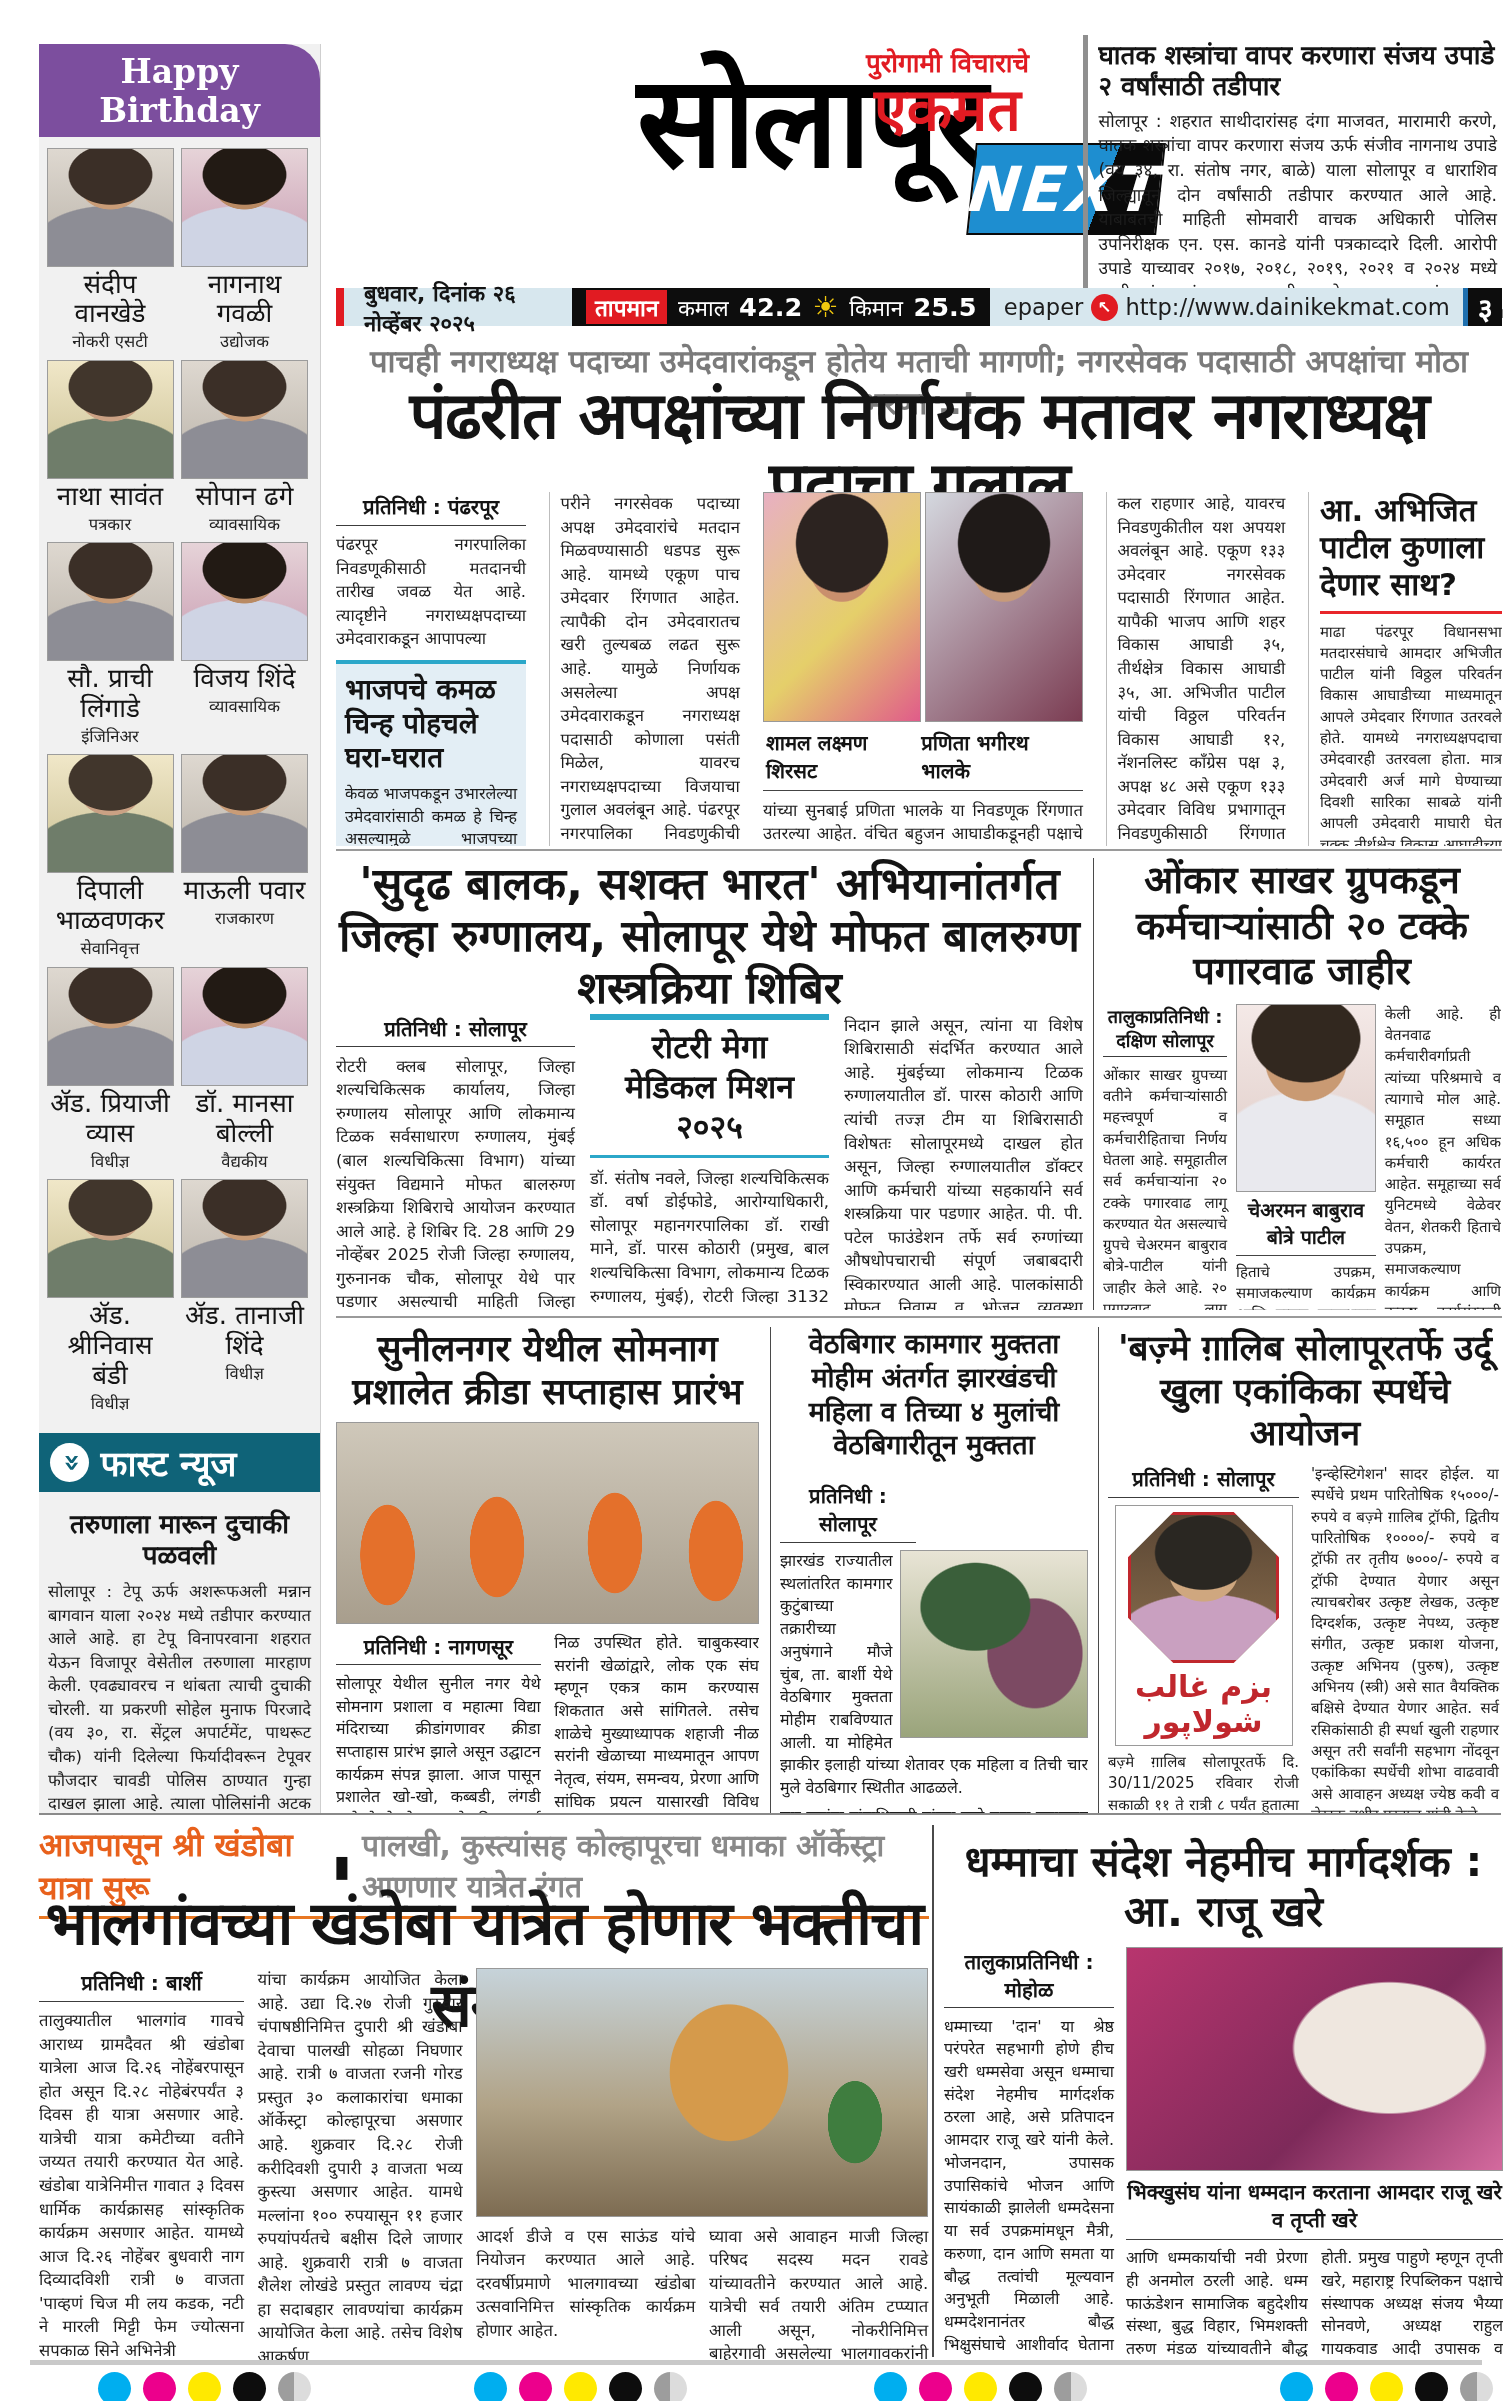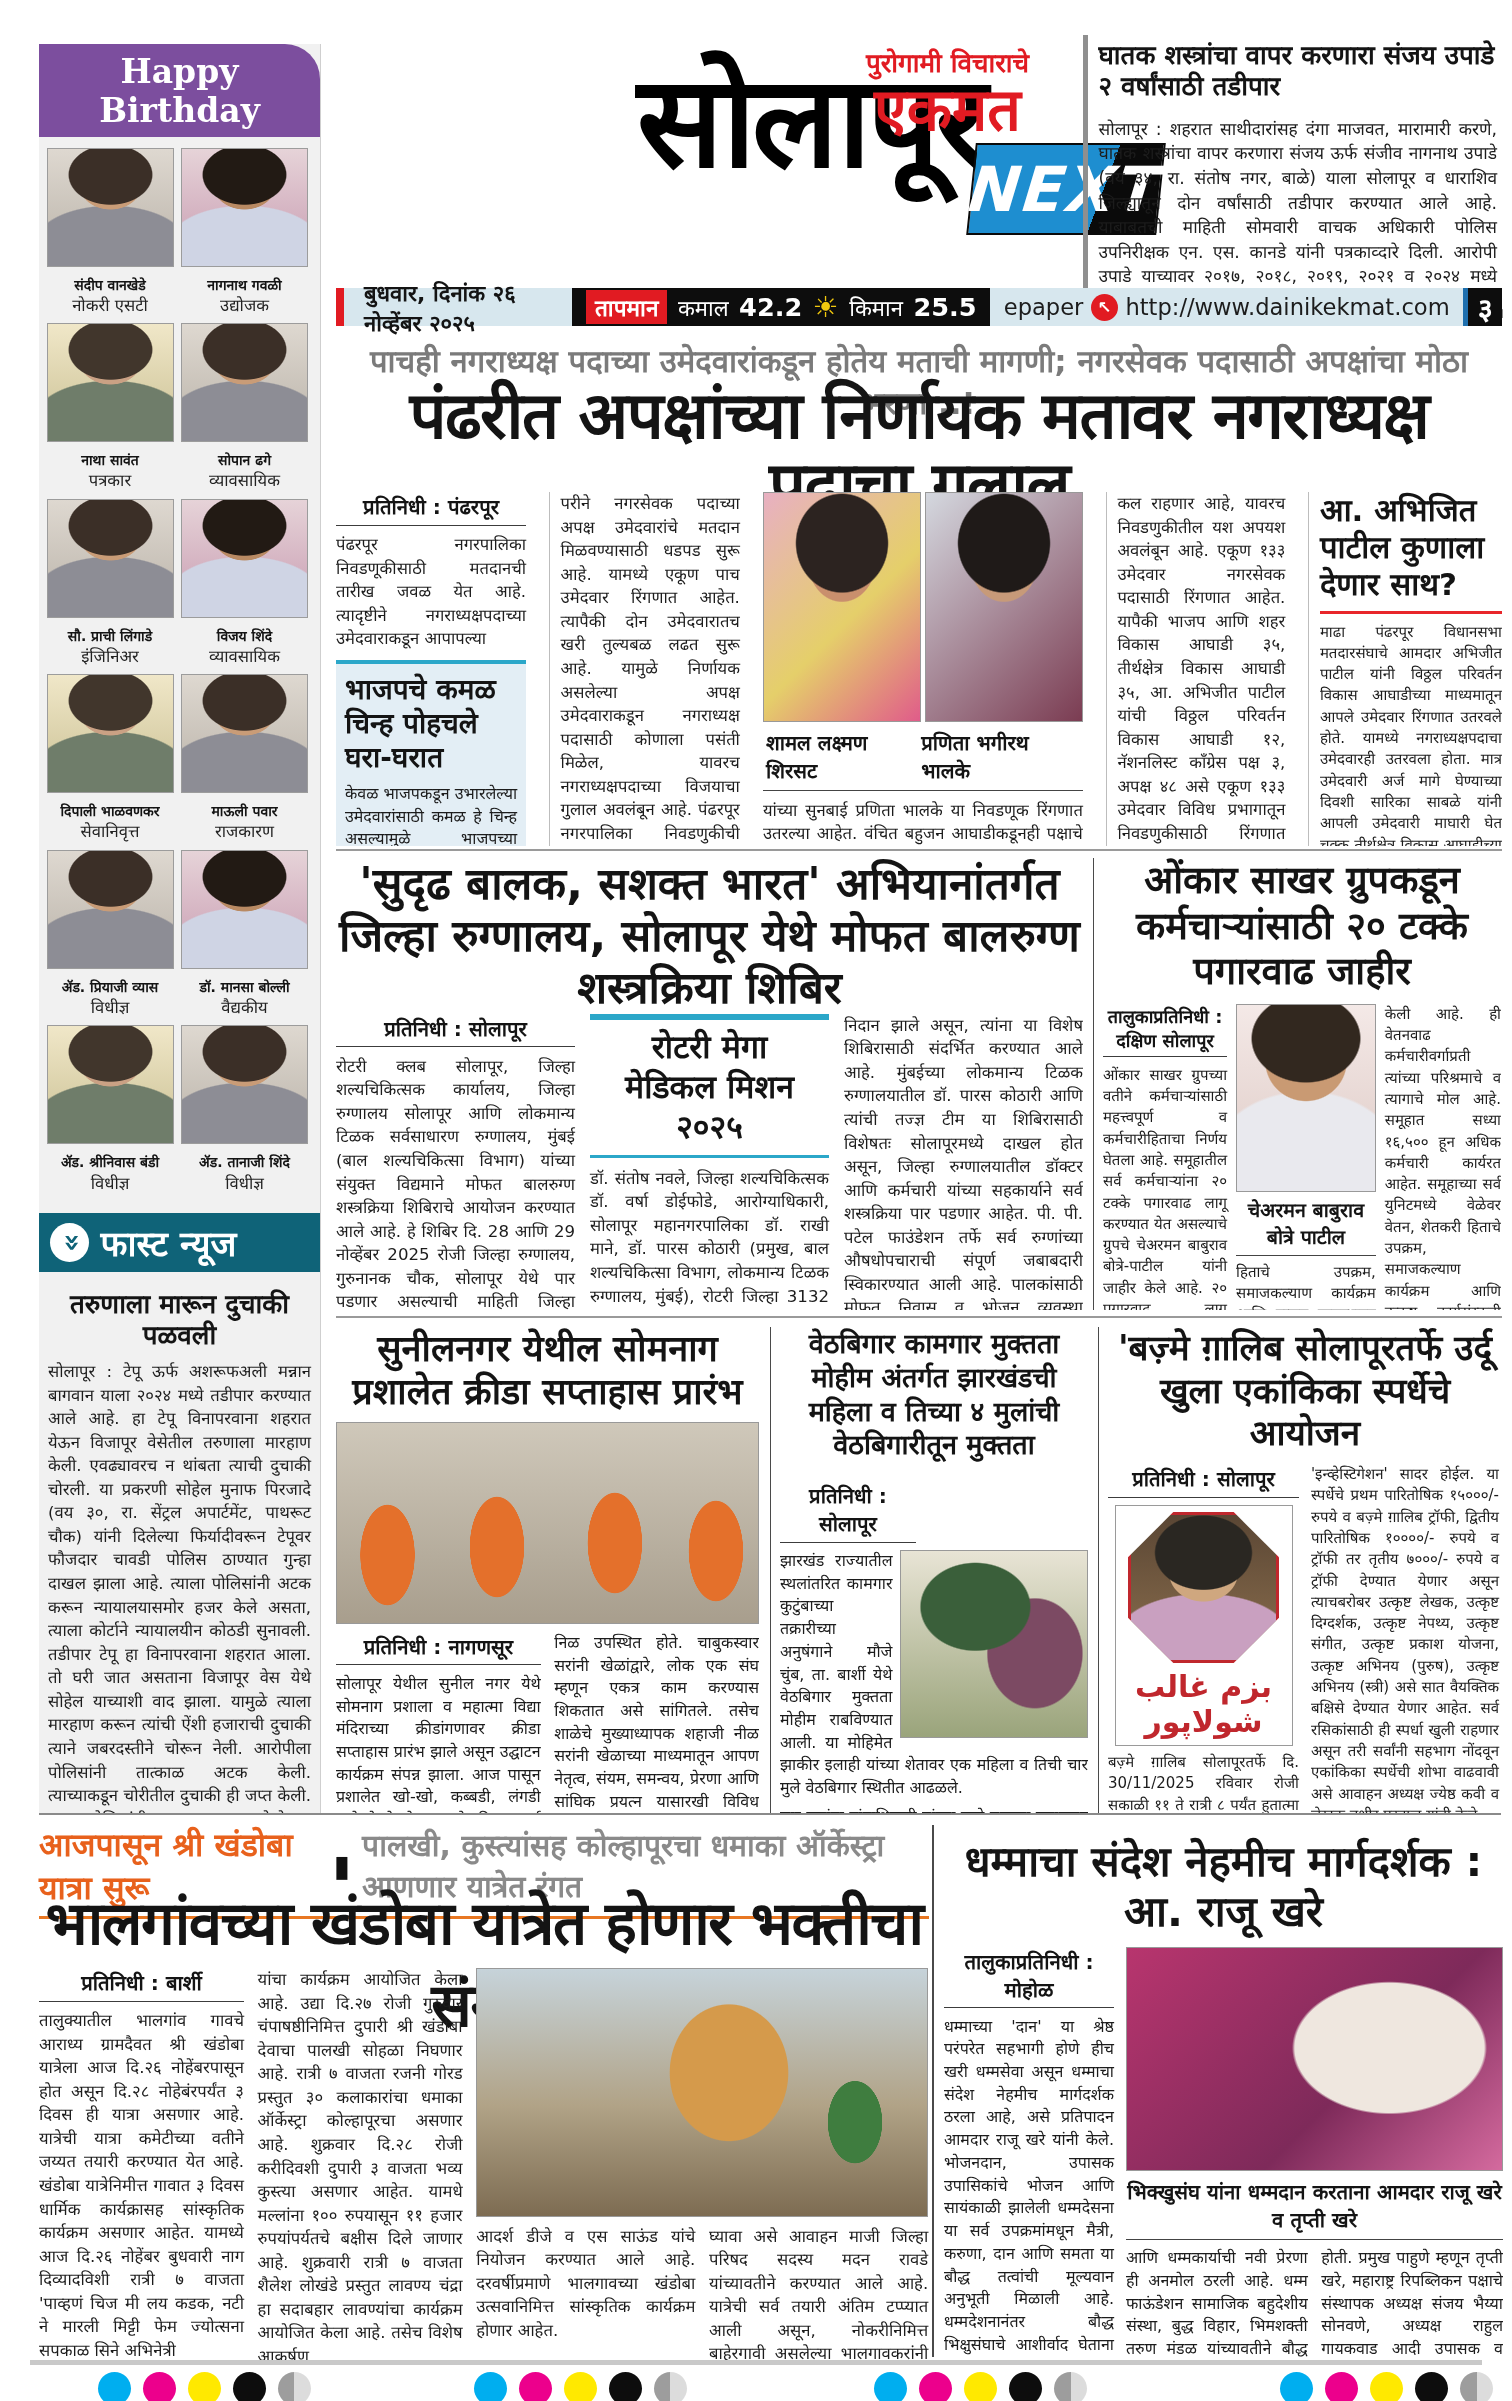--- a/index.html
+++ b/index.html
@@ -26,21 +26,21 @@
   .bd-cell:nth-child(4n+2) .bd-photo{background:
        radial-gradient(34% 26% at 50% 22%,#221a14 97%,transparent),
        radial-gradient(25% 21% at 50% 31%,#b98a63 97%,transparent),
        radial-gradient(62% 34% at 50% 82%,#cfd4e4 97%,transparent),
        linear-gradient(#e6d3d8,#c79ab0)}
   .bd-cell:nth-child(4n+3) .bd-photo{background:
        radial-gradient(34% 26% at 50% 22%,#41362c 97%,transparent),
        radial-gradient(25% 21% at 50% 31%,#caa184 97%,transparent),
        radial-gradient(62% 34% at 50% 82%,#6f7d6a 97%,transparent),
        linear-gradient(#f0e7c8,#c9bf92)}
-  .bd-name{font-weight:700;font-size:14px;margin-top:10px;line-height:1.15}
+  .bd-name{font-weight:400;font-size:26px;margin-top:3px;line-height:1.15}
   .bd-role{font-size:16.6px;color:#222}
   .fn-head{background:#0f6378;color:#fff;display:flex;align-items:center;gap:12px;
            font-weight:700;font-size:35px;padding:6px 10.5px;margin-top:9px}
   .fn-icon{display:inline-flex;align-items:center;justify-content:center;width:39px;height:39px;
            border-radius:50%;background:#fff;color:#0f6378;font-size:29px;font-weight:700;
            transform:rotate(-90deg)}
   .fn-body{padding:9px 9px 0 9px}
   .fn-h{font-weight:700;font-size:26px;text-align:center;line-height:1.2;margin:7.5px 0 9px}
   
   .mast-title{left:637px;top:59px;font-size:127px;line-height:1;font-weight:800;
@@ -50,21 +50,21 @@
   .ekmat .nm{font-weight:800;font-size:59px;line-height:1}
   .next-logo{left:971px;top:143px;width:190px;height:92px;transform:skewX(-6deg);
              background:linear-gradient(105deg,#1e8ed0 68%,#0a0a0a 68%);
              display:flex;align-items:center;justify-content:center;border:2.3px solid #0a0a0a}
   .next-logo span{color:#fff;font-style:italic;font-weight:800;font-size:62px;letter-spacing:2.3px}
   
   .topstory{left:1083px;top:35px;width:420px;height:283px;padding:4.5px 6px 4.5px 10.5px;
             border-left:5.3px solid #8f8f8f;border-bottom:5.3px solid #8f8f8f;overflow:hidden}
   .topstory::after{content:"";position:absolute;right:-6px;bottom:-10.5px;width:15px;height:15px;
             border-radius:50%;background:#8f8f8f}
-  .h-top{font-weight:800;font-size:26px;line-height:1.22;margin-bottom:14px}
+  .h-top{font-weight:800;font-size:26px;line-height:1.22;margin-bottom:6px}
   
   .datebar{left:336px;top:288px;width:1166px;height:38px;background:#d7e7ee;display:flex;
            align-items:stretch;font-size:22px}
   .datebar .red{width:12px;background:#e11b22}
   .datebar .date{display:flex;align-items:center;font-weight:700;padding:0 19.6px}
   .temp-black{background:#0d0d0d;color:#fff;display:flex;align-items:center;gap:10.5px;padding:0 13.6px}
   .temp-label{background:#e11b22;color:#fff;font-weight:800;padding:1.5px 9px;font-size:22.6px}
   .temp-val{font-weight:800;font-size:25.6px}
   .sun{color:#f2c80e;font-size:29px;line-height:1}
   .web{display:flex;align-items:center;gap:7.5px;padding:0 13.6px;font-size:22.6px;color:#1c1c1c}

